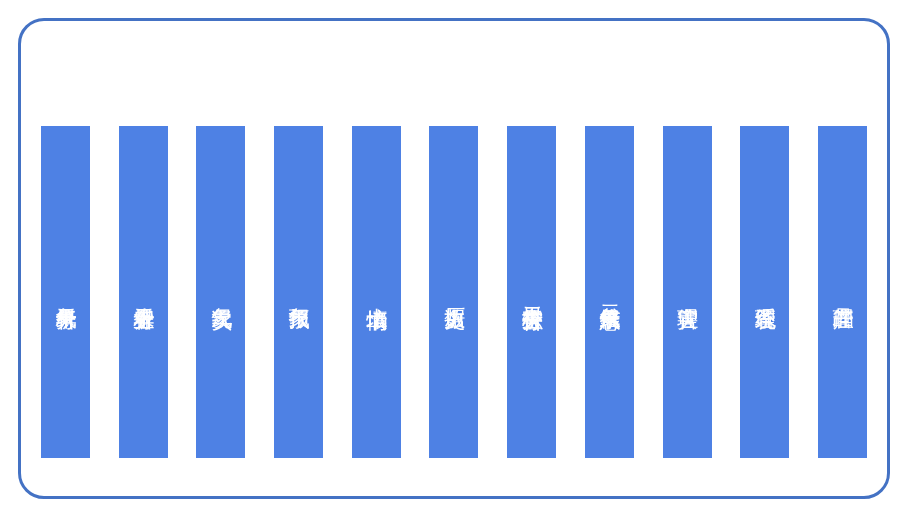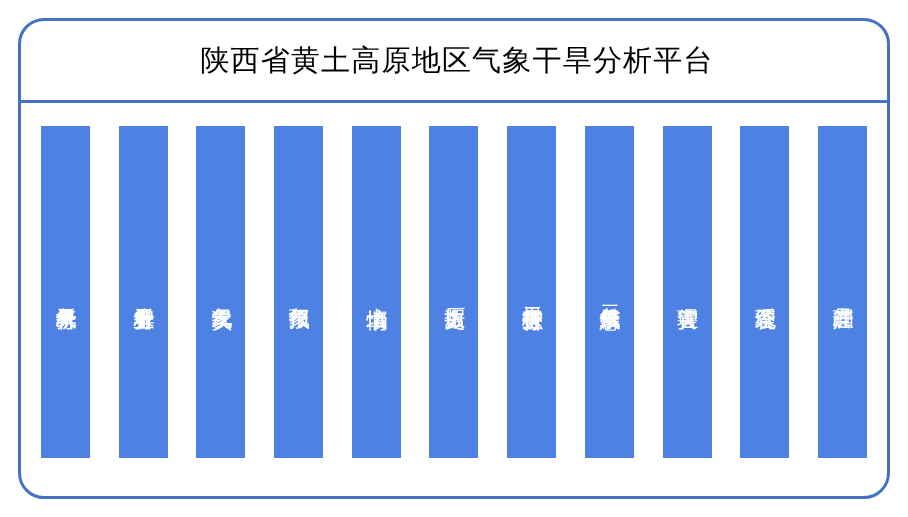--- a/index.html
+++ b/index.html
@@ -84,23 +84,20 @@
     white-space: nowrap;
     text-align: center;
     user-select: none;
   }
 </style>
 </head>
 <body>
 
 <div id="app-frame">
 
-  <div id="header">
-    <div id="page-title">陕西省黄土高原地区气象干旱分析平台</div>
-  </div>
 
   <div id="nav-strip">
 
     <div class="nav-tile">
       <span class="nav-tile-label">气象干旱分析</span>
     </div>
 
     <div class="nav-tile">
       <span class="nav-tile-label">农业干旱分析</span>
     </div>

